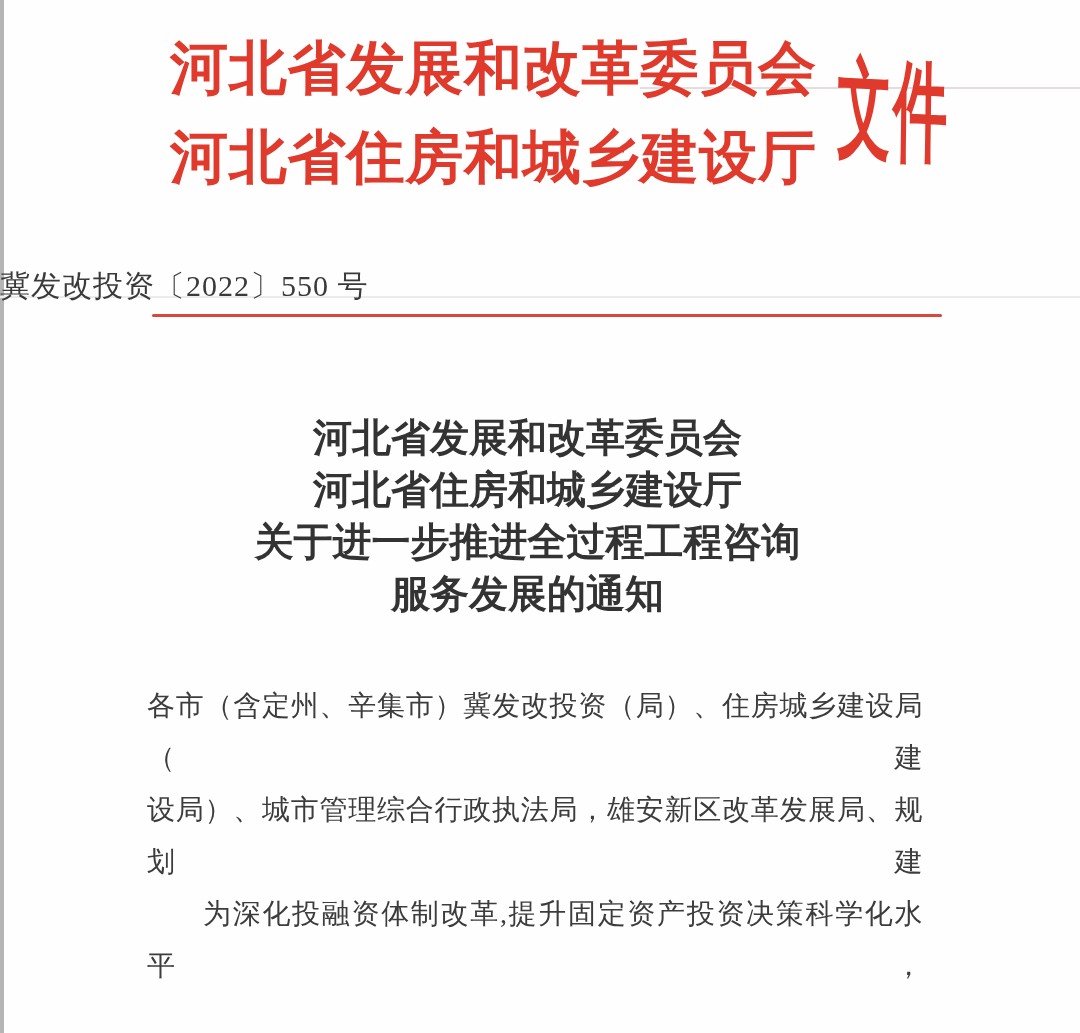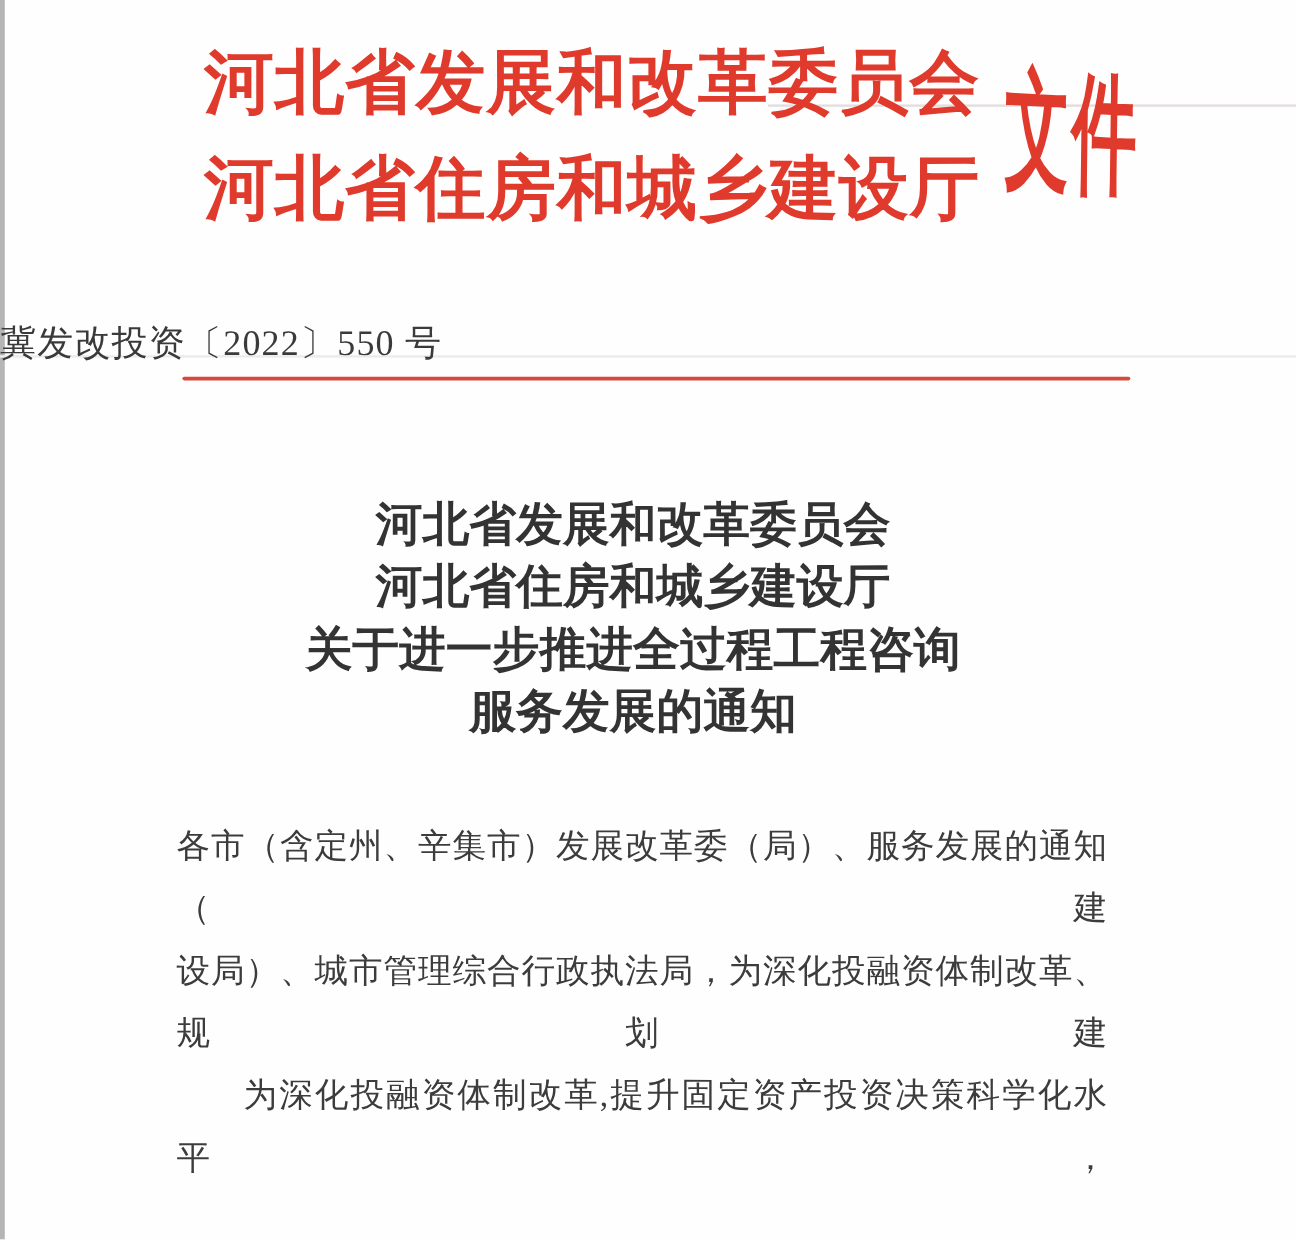--- a/index.html
+++ b/index.html
@@ -104,20 +104,20 @@
 
   <div class="red-rule"></div>
 
   <div class="doc-title">河北省发展和改革委员会
 河北省住房和城乡建设厅
 关于进一步推进全过程工程咨询
 服务发展的通知</div>
 
   <div class="body-text">
     <div>
-        <div class="line fill">各市（含定州、辛集市）发展改革委（局）、服务发展的通知（建</div>
-        <div class="line fill">设局）、城市管理综合行政执法局，为深化投融资体制改革、规划建</div>
+        <div class="line fill">各市（含定州、辛集市）冀发改投资（局）、住房城乡建设局（建</div>
+        <div class="line fill">设局）、城市管理综合行政执法局，雄安新区改革发展局、规划建</div>
       </div>
     <div>
         <div class="line fill indent">为深化投融资体制改革,提升固定资产投资决策科学化水平，</div>
       </div>
   </div>
 </div>
 
 </body></html>

